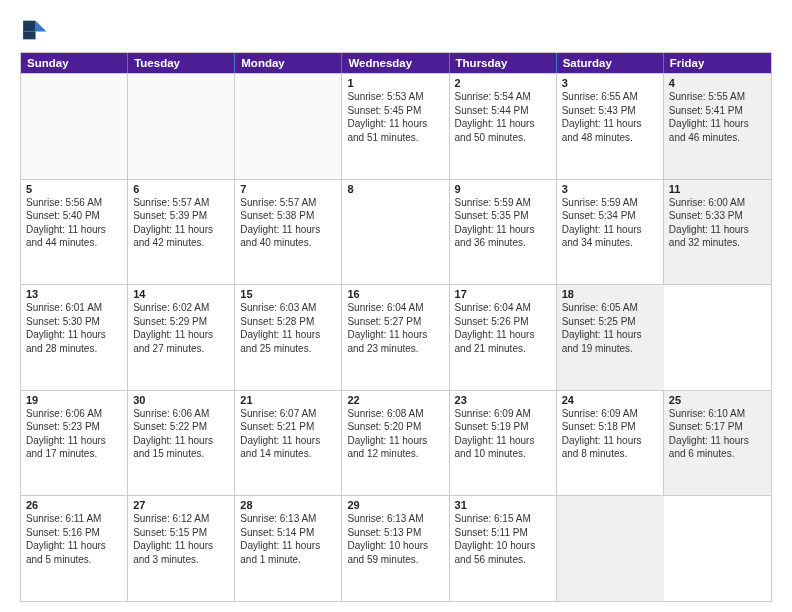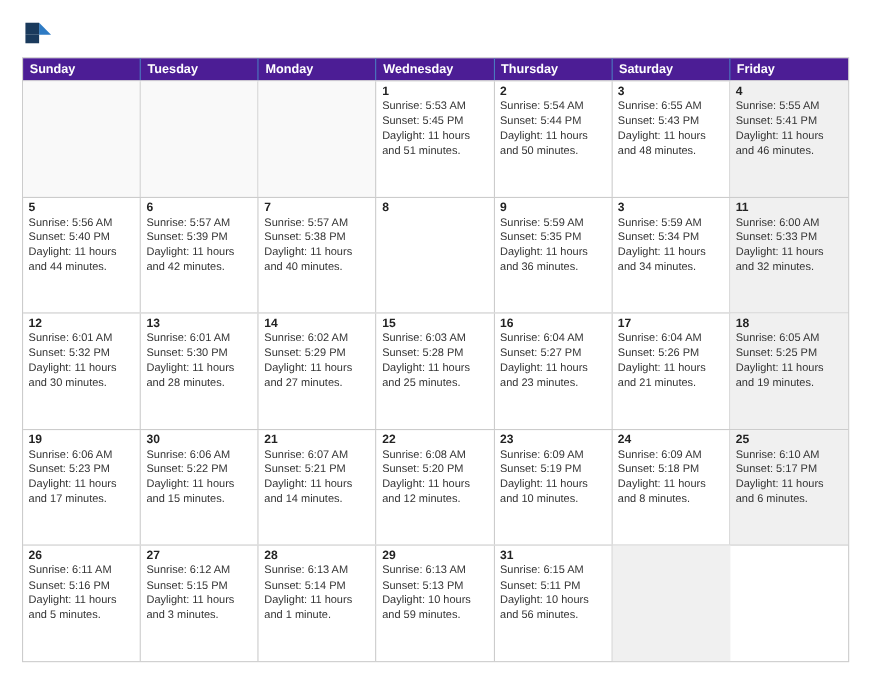--- a/index.html
+++ b/index.html
@@ -214,27 +214,20 @@
           <div class="cell shaded">
             <span class="cell-date">11</span>
             <div class="cell-info">Sunrise: 6:00 AM
 Sunset: 5:33 PM
 Daylight: 11 hours
 and 32 minutes.</div>
           </div>
         </div>
         <div class="calendar-row">
           <div class="cell">
-            <span class="cell-date">12</span>
-            <div class="cell-info">Sunrise: 6:01 AM
-Sunset: 5:32 PM
-Daylight: 11 hours
-and 30 minutes.</div>
-          </div>
-          <div class="cell">
             <span class="cell-date">13</span>
             <div class="cell-info">Sunrise: 6:01 AM
 Sunset: 5:30 PM
 Daylight: 11 hours
 and 28 minutes.</div>
           </div>
           <div class="cell">
             <span class="cell-date">14</span>
             <div class="cell-info">Sunrise: 6:02 AM
 Sunset: 5:29 PM

